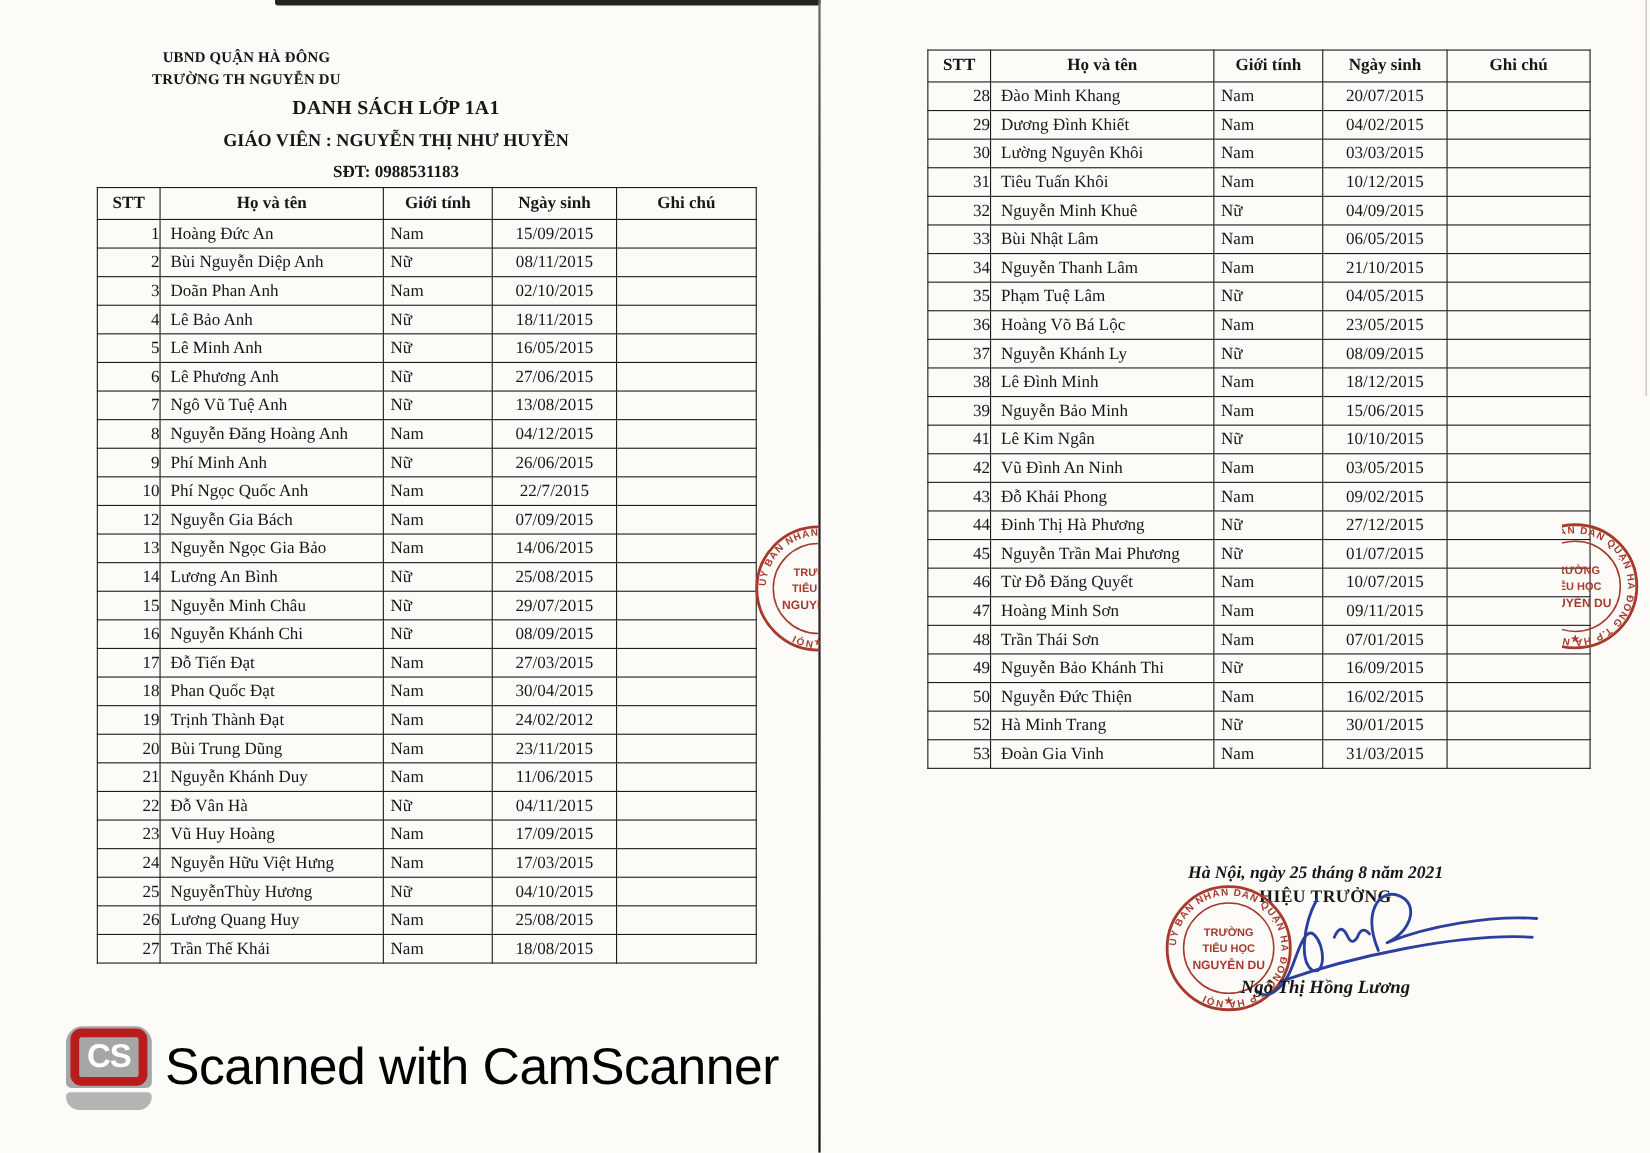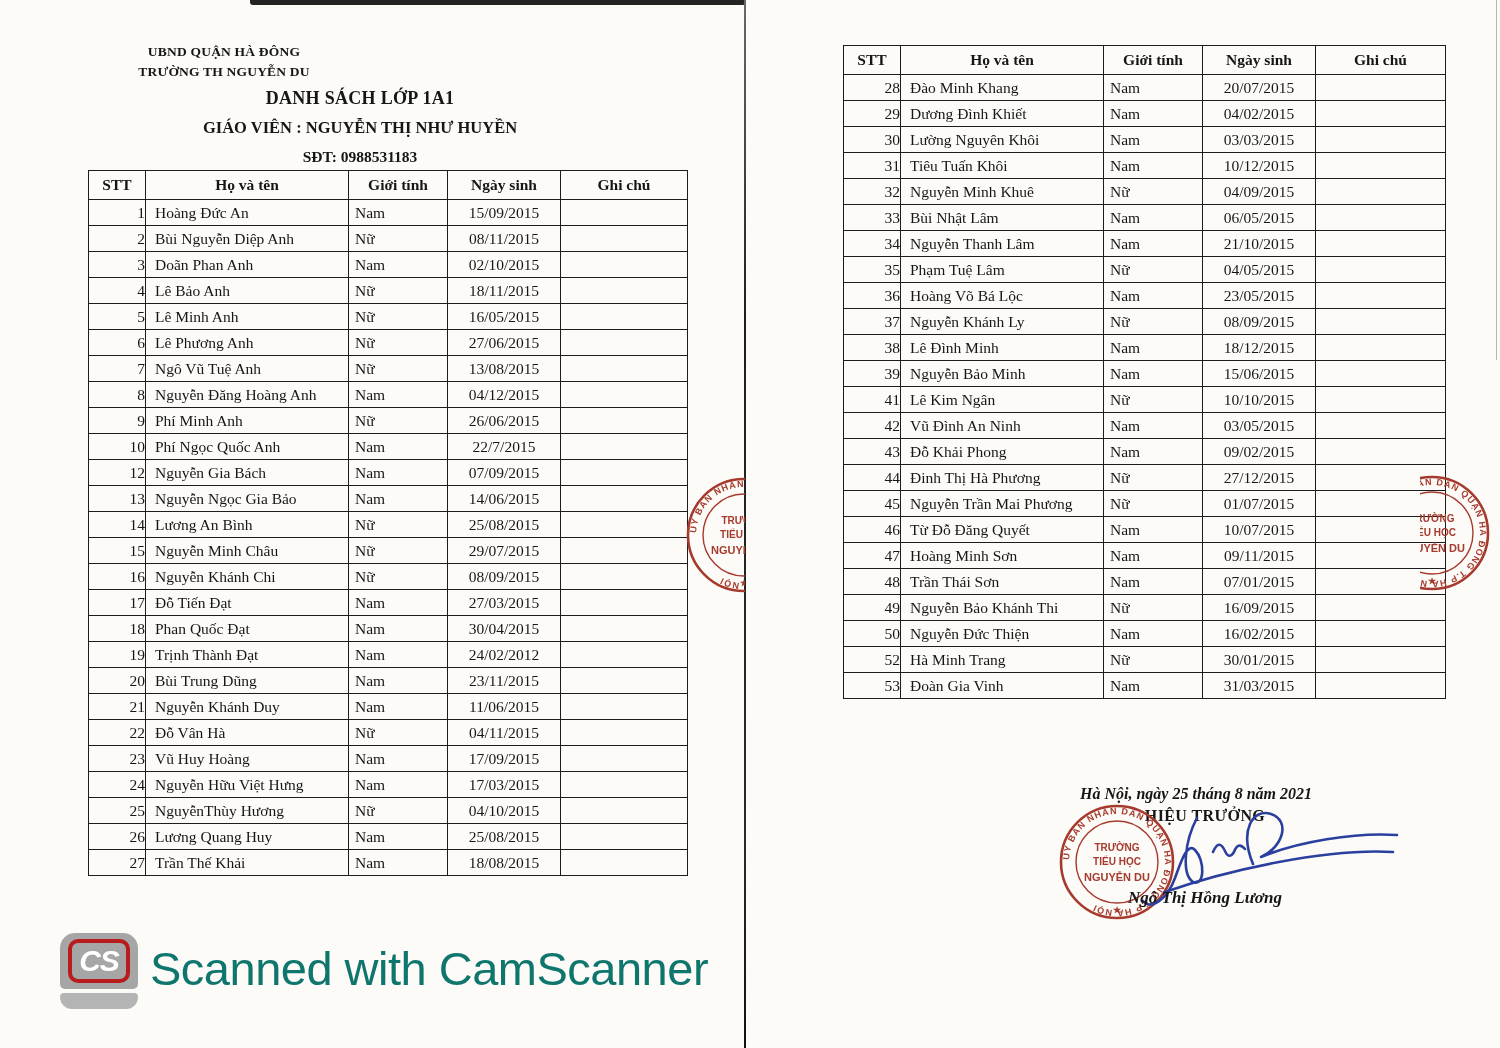--- a/index.html
+++ b/index.html
@@ -52,24 +52,24 @@
 
   
   .date-line{position:absolute;left:1016px;top:785px;width:360px;text-align:center;font-style:italic;font-weight:600;font-size:16px;}
   .role-line{position:absolute;left:1105px;top:807px;width:200px;text-align:center;font-weight:700;font-size:16px;letter-spacing:.4px;}
   .signer-line{position:absolute;left:1128px;top:888px;font-weight:700;font-style:italic;font-size:17px;}
   #signature-svg{position:absolute;left:1135px;top:800px;}
 
   
   .cs-logo{position:absolute;left:60px;top:933px;width:78px;height:80px;}
   .cs-main{height:56px;background:#a6a6a6;border-radius:15px 15px 5px 5px;display:flex;align-items:center;justify-content:center;}
-  .cs-inner{border:4px solid #b91c1c;border-radius:10px;padding:1px 7px;font-style:italic;}
+  .cs-inner{border:8px solid #b91c1c;border-radius:10px;padding:1px 7px;}
   .cs-inner span{font-family:"Liberation Sans",sans-serif;font-weight:800;font-size:30px;color:#fff;letter-spacing:-1px;}
   .cs-bar{height:16px;background:#b4b4b4;border-radius:5px 5px 15px 15px;margin-top:4px;}
-  .cs-caption{position:absolute;left:150px;top:941px;font-family:"Liberation Sans",sans-serif;font-weight:400;font-size:47px;color:#0f766e;letter-spacing:-.5px;white-space:nowrap;}
+  .cs-caption{position:absolute;left:150px;top:941px;font-family:"Liberation Sans",sans-serif;font-weight:400;font-size:47px;color:#000000;letter-spacing:-.5px;white-space:nowrap;}
 </style>
 </head>
 <body>
 
 <div class="scan">
 
   <div class="top-edge"></div>
   <div class="fold-line"></div>
   <div class="right-edge"></div>
 

